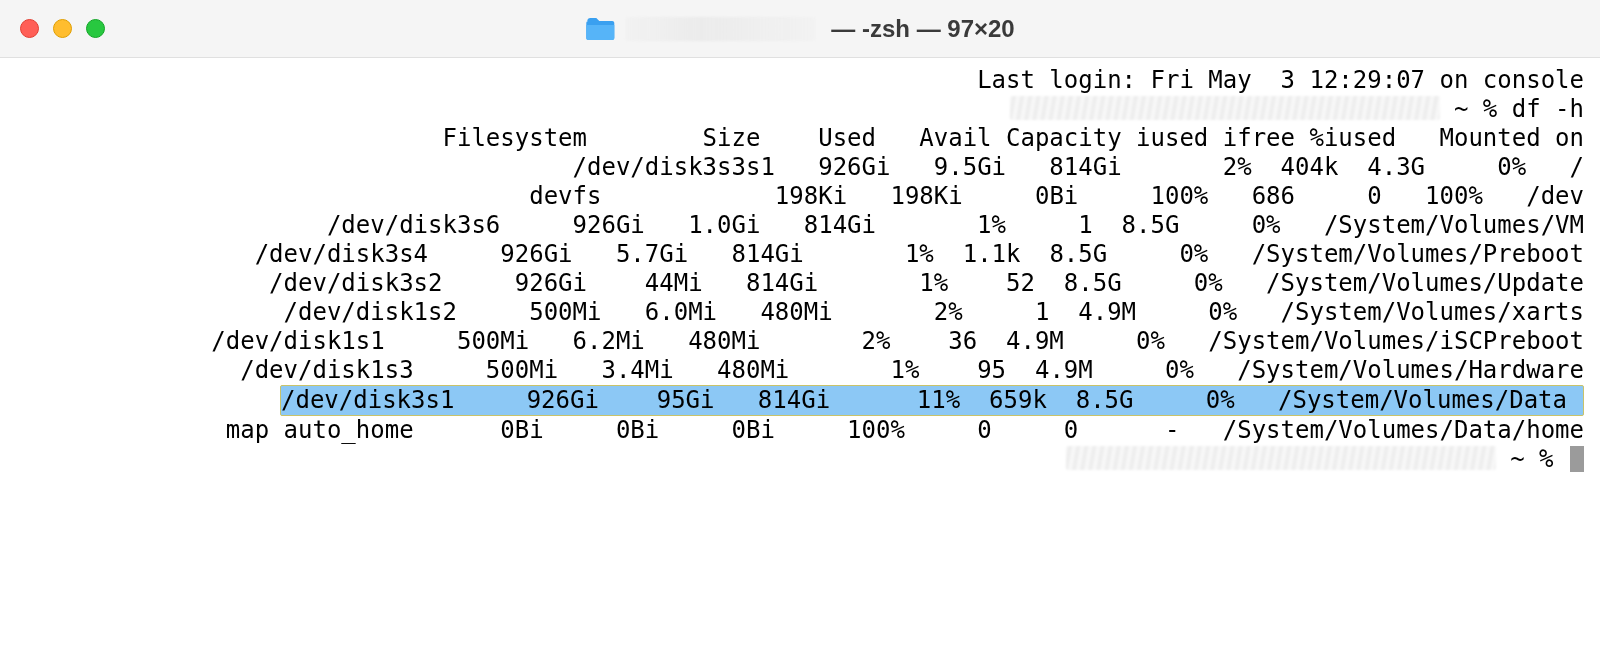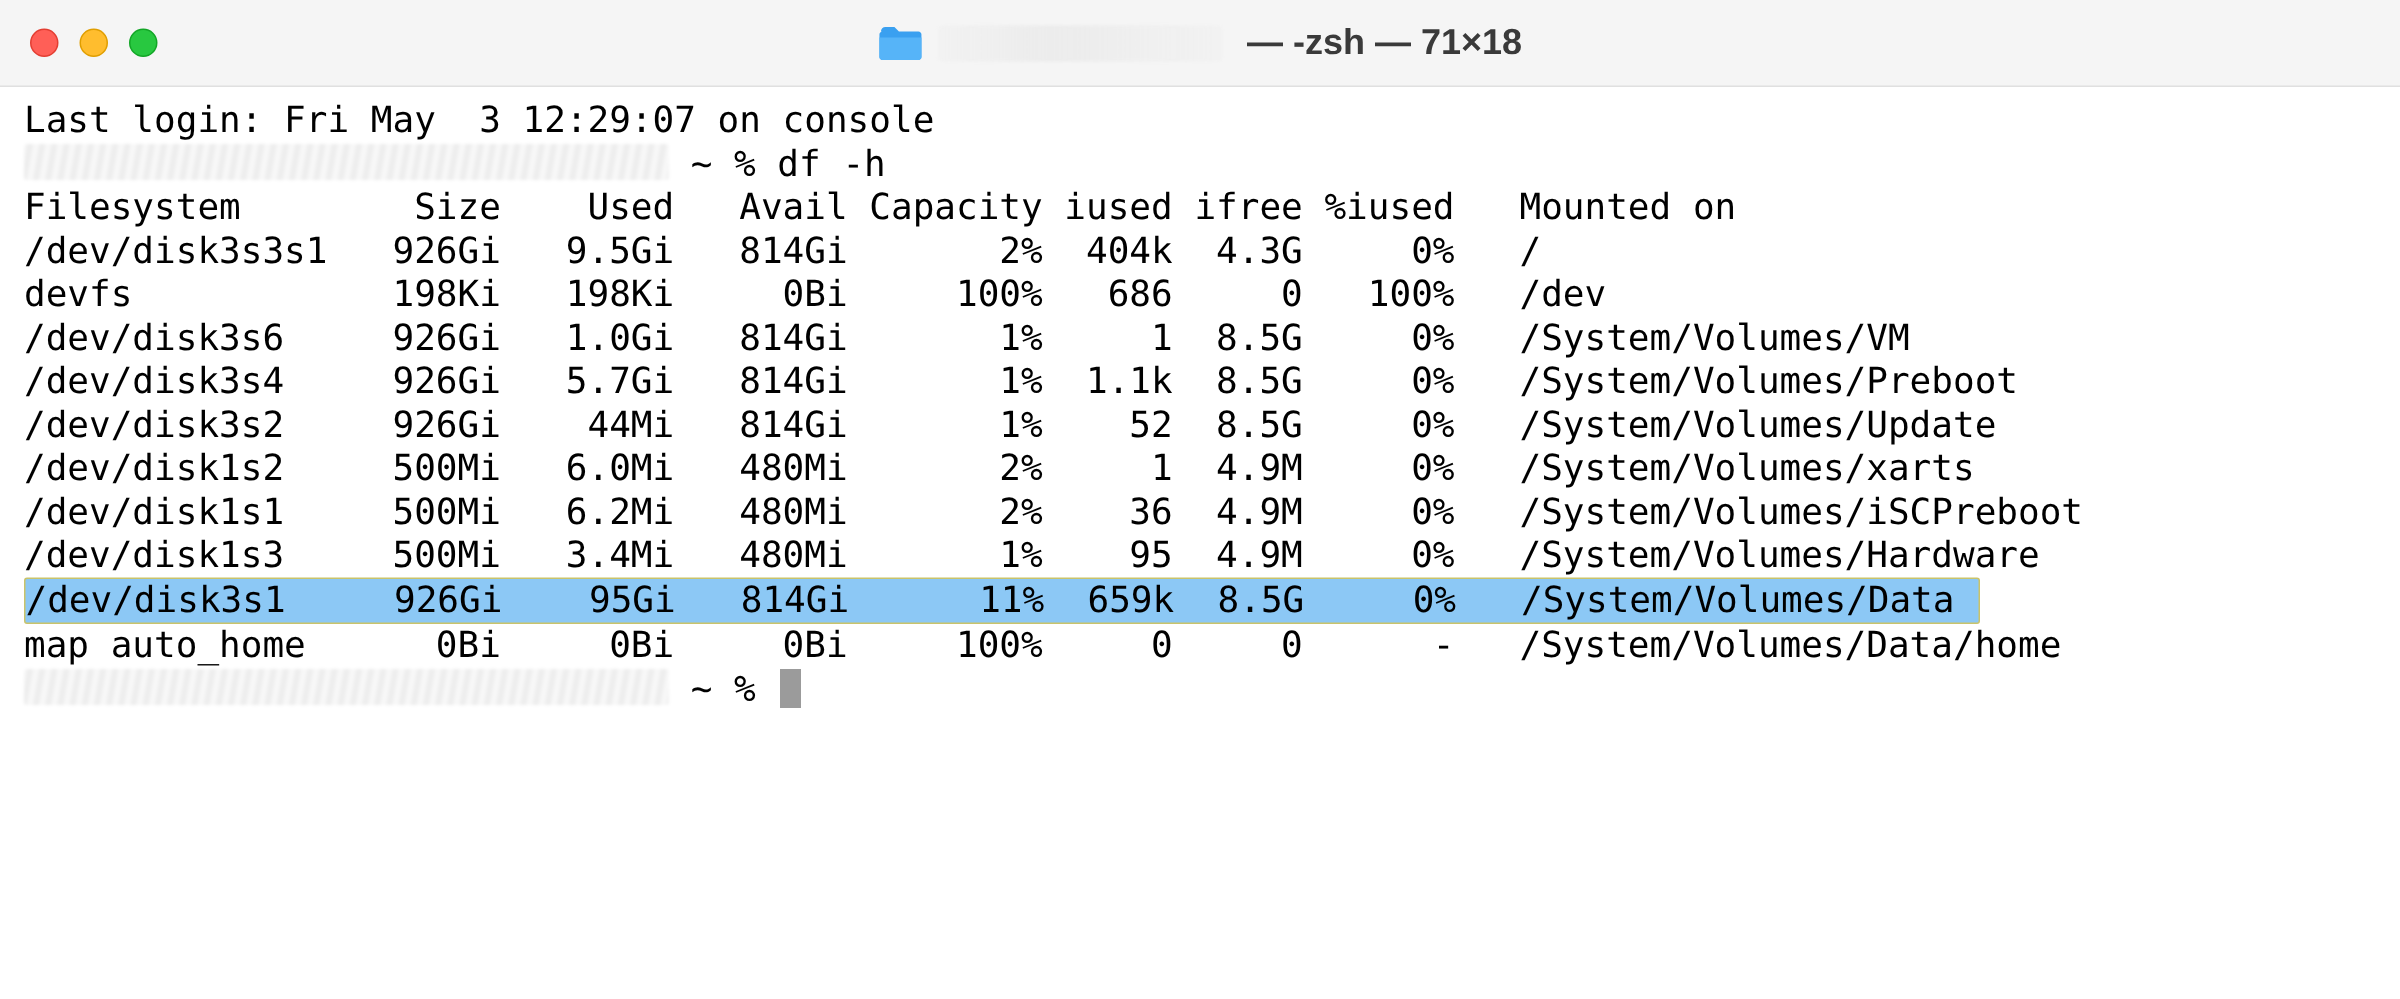--- a/index.html
+++ b/index.html
@@ -66,21 +66,21 @@
     }
     .terminal {
       padding: 8px 16px;
       font-size: 24px;
       line-height: 29px;
       white-space: pre;
       color: #000;
       font-weight: 500;
       letter-spacing: 0;
     }
-    .terminal .row { display:block; }
+    .terminal .row { display:block;text-align:right; }
     .terminal .hl {
       background: #8cc8f5;
       border: 1px solid #c9c36a;
       display: inline-block;
       border-radius: 2px;
       padding-right: 16px;
     }
     .blur-host {
       display: inline-block;
       width: 430px;
@@ -109,17 +109,17 @@
     <div class="traffic-light tl-max"></div>
   </div>
   <div class="title-center">
     <span class="folder-icon">
       <svg width="30" height="24" viewBox="0 0 30 24">
         <path d="M2 4 C2 2.3 3.3 1 5 1 L11 1 L14 4 L27 4 C28.1 4 29 4.9 29 6 L29 21 C29 22.1 28.1 23 27 23 L3 23 C1.9 23 1 22.1 1 21 L1 6 C1 4.9 1.9 4 3 4 Z" fill="#3aa0f0"></path>
         <path d="M1 8 L29 8 L29 21 C29 22.1 28.1 23 27 23 L3 23 C1.9 23 1 22.1 1 21 Z" fill="#56b4f8"></path>
       </svg>
     </span>
     <span class="title-blur"></span>
-    <span>— -zsh — 71×18</span>
+    <span>— -zsh — 97×20</span>
   </div>
 </div>
 
 <div class="terminal" id="term"><span class="row">Last login: Fri May  3 12:29:07 on console</span><span class="row"><span class="blur-host"></span> ~ % df -h</span><span class="row">Filesystem        Size    Used   Avail Capacity iused ifree %iused   Mounted on</span><span class="row">/dev/disk3s3s1   926Gi   9.5Gi   814Gi       2%  404k  4.3G     0%   /</span><span class="row">devfs            198Ki   198Ki     0Bi     100%   686     0   100%   /dev</span><span class="row">/dev/disk3s6     926Gi   1.0Gi   814Gi       1%     1  8.5G     0%   /System/Volumes/VM</span><span class="row">/dev/disk3s4     926Gi   5.7Gi   814Gi       1%  1.1k  8.5G     0%   /System/Volumes/Preboot</span><span class="row">/dev/disk3s2     926Gi    44Mi   814Gi       1%    52  8.5G     0%   /System/Volumes/Update</span><span class="row">/dev/disk1s2     500Mi   6.0Mi   480Mi       2%     1  4.9M     0%   /System/Volumes/xarts</span><span class="row">/dev/disk1s1     500Mi   6.2Mi   480Mi       2%    36  4.9M     0%   /System/Volumes/iSCPreboot</span><span class="row">/dev/disk1s3     500Mi   3.4Mi   480Mi       1%    95  4.9M     0%   /System/Volumes/Hardware</span><span class="row"><span class="hl">/dev/disk3s1     926Gi    95Gi   814Gi      11%  659k  8.5G     0%   /System/Volumes/Data</span></span><span class="row">map auto_home      0Bi     0Bi     0Bi     100%     0     0      -   /System/Volumes/Data/home</span><span class="row"><span class="blur-host"></span> ~ % <span class="cursor"></span></span></div>
 
 </body></html>

